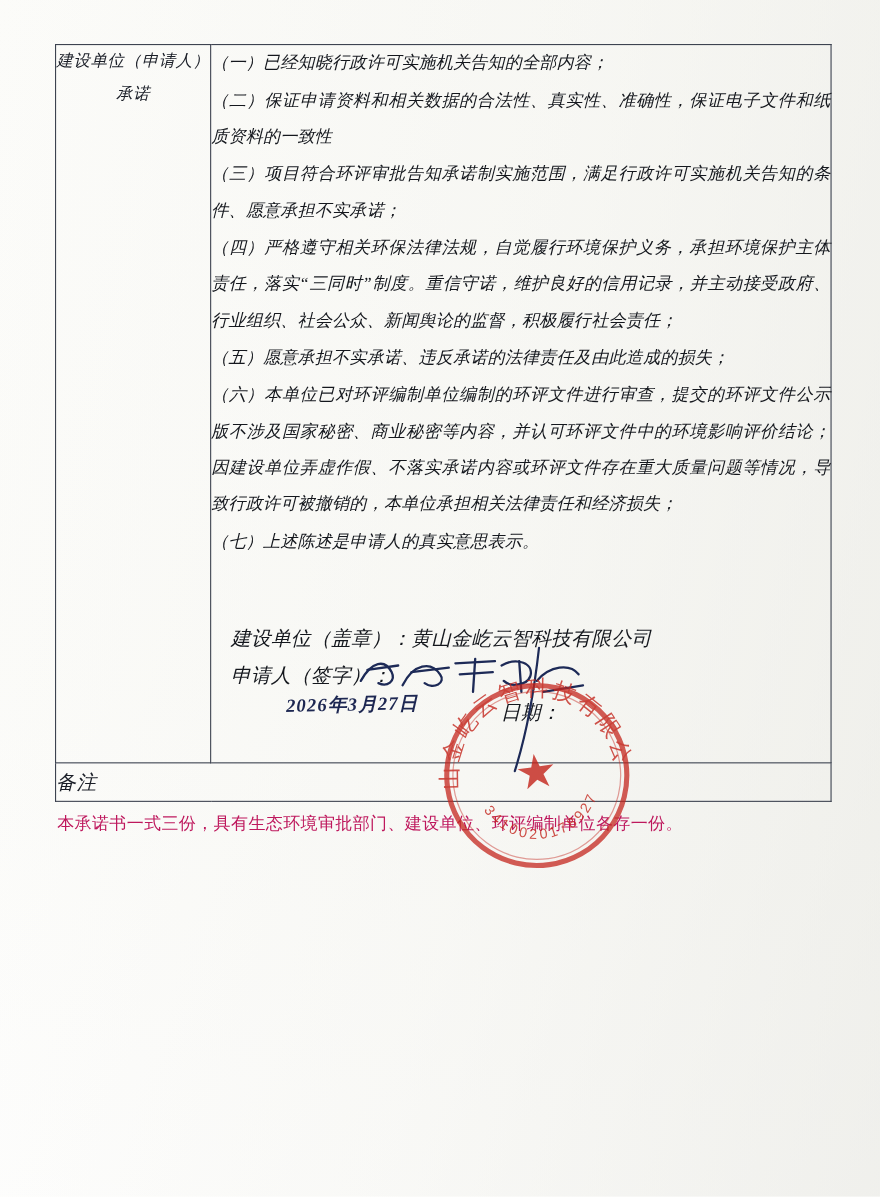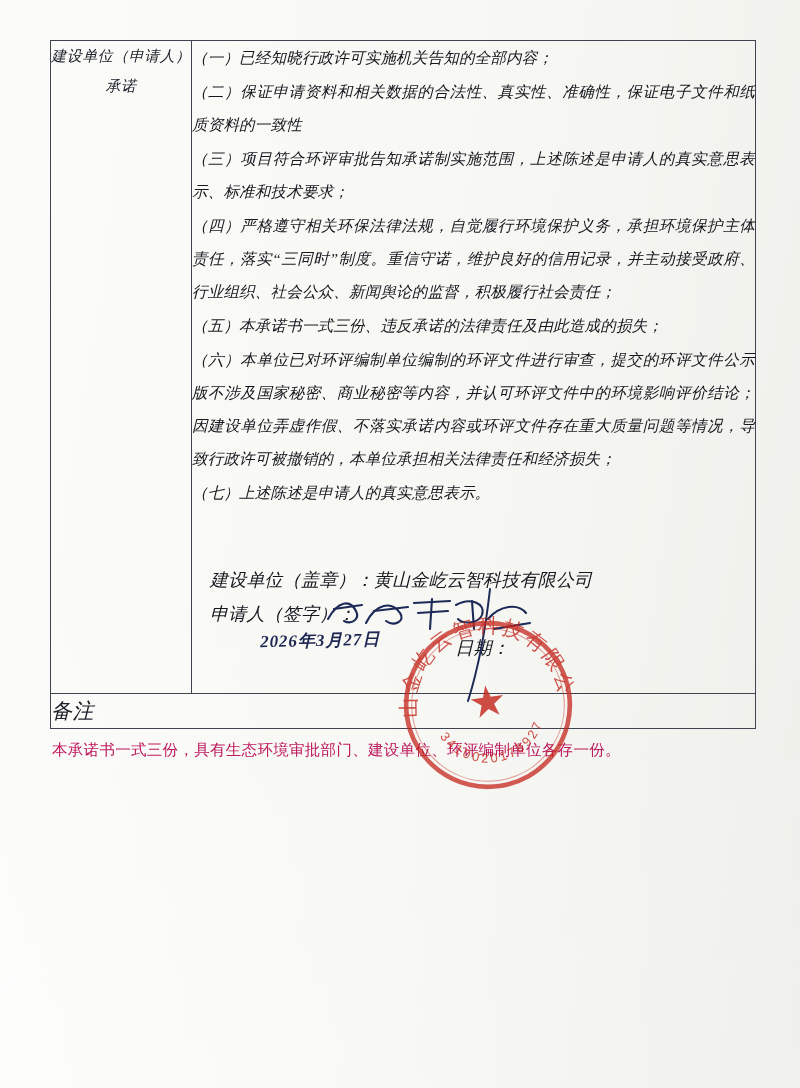--- a/index.html
+++ b/index.html
@@ -116,21 +116,21 @@
     left: 395px;
     top: 612px;
     width: 186px;
     height: 186px;
     z-index: 4;
     opacity: 0.88;
     pointer-events: none;
   }
   .remark-cell {
     height: 34px;
-    font-size: 21px;
+    font-size: 18px;
     line-height: 34px;
     padding: 0 0 0 8px;
     vertical-align: middle;
   }
   .footer-note {
     margin-top: 8px;
     font-size: 15.5px;
     line-height: 26px;
     letter-spacing: 0.3px;
     color: #be185d;
@@ -145,23 +145,23 @@
 
   <div class="doc">
     <table class="main">
       <tbody>
           <tr>
         <td class="label-cell">建设单位（申请人）承诺</td>
         <td class="content-cell">
 
           <p class="clause">（一）已经知晓行政许可实施机关告知的全部内容；</p>
           <p class="clause">（二）保证申请资料和相关数据的合法性、真实性、准确性，保证电子文件和纸质资料的一致性</p>
-          <p class="clause">（三）项目符合环评审批告知承诺制实施范围，上述陈述是申请人的真实意思表示、标准和技术要求；</p>
+          <p class="clause">（三）项目符合环评审批告知承诺制实施范围，满足行政许可实施机关告知的条件、愿意承担不实承诺；</p>
           <p class="clause">（四）严格遵守相关环保法律法规，自觉履行环境保护义务，承担环境保护主体责任，落实“三同时”制度。重信守诺，维护良好的信用记录，并主动接受政府、行业组织、社会公众、新闻舆论的监督，积极履行社会责任；</p>
-          <p class="clause">（五）本承诺书一式三份、违反承诺的法律责任及由此造成的损失；</p>
+          <p class="clause">（五）愿意承担不实承诺、违反承诺的法律责任及由此造成的损失；</p>
           <p class="clause">（六）本单位已对环评编制单位编制的环评文件进行审查，提交的环评文件公示版不涉及国家秘密、商业秘密等内容，并认可环评文件中的环境影响评价结论；因建设单位弄虚作假、不落实承诺内容或环评文件存在重大质量问题等情况，导致行政许可被撤销的，本单位承担相关法律责任和经济损失；</p>
           <p class="clause">（七）上述陈述是申请人的真实意思表示。</p>
 
           <div class="sign-block">
             <div class="sign-line">
               <span>建设单位（盖章）：</span><span>黄山金屹云智科技有限公司</span>
             </div>
             <div class="sign-line">
               <span>申请人（签字）：</span>
             </div>

